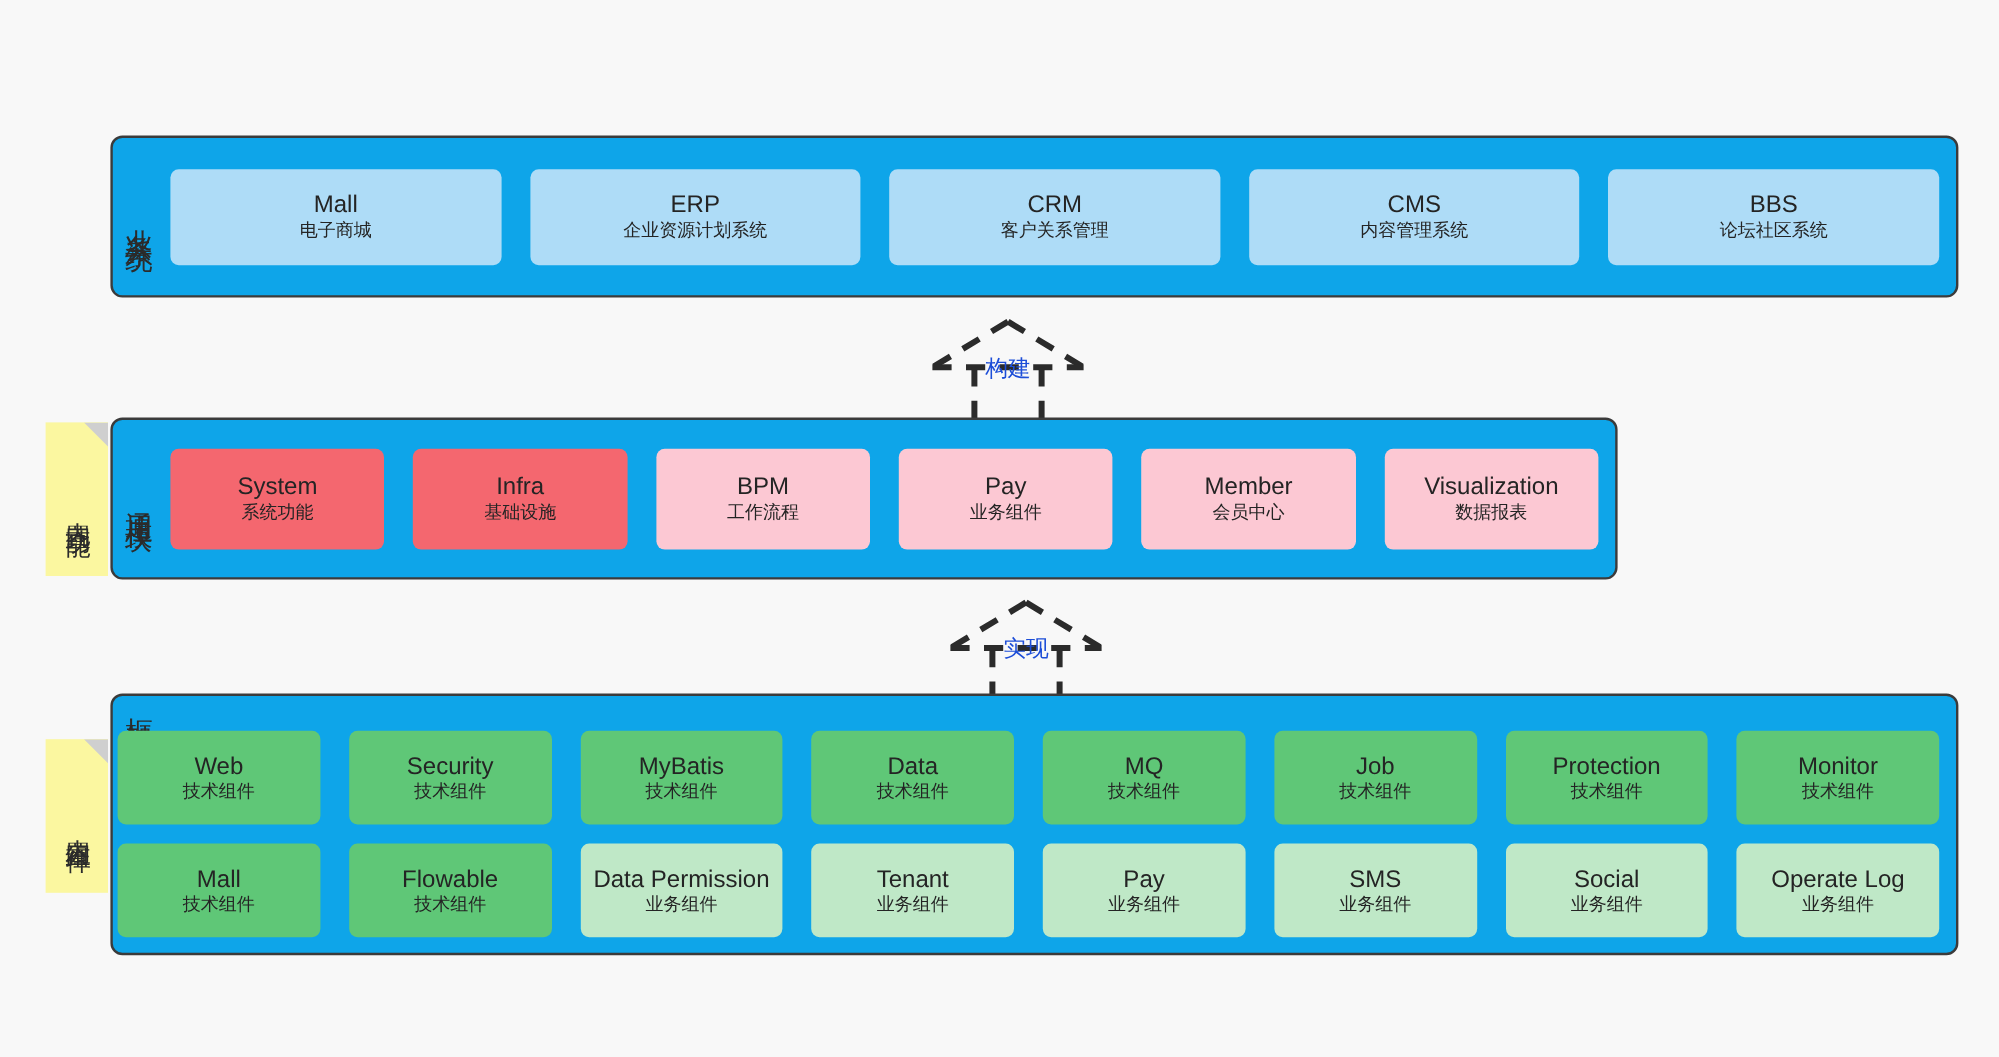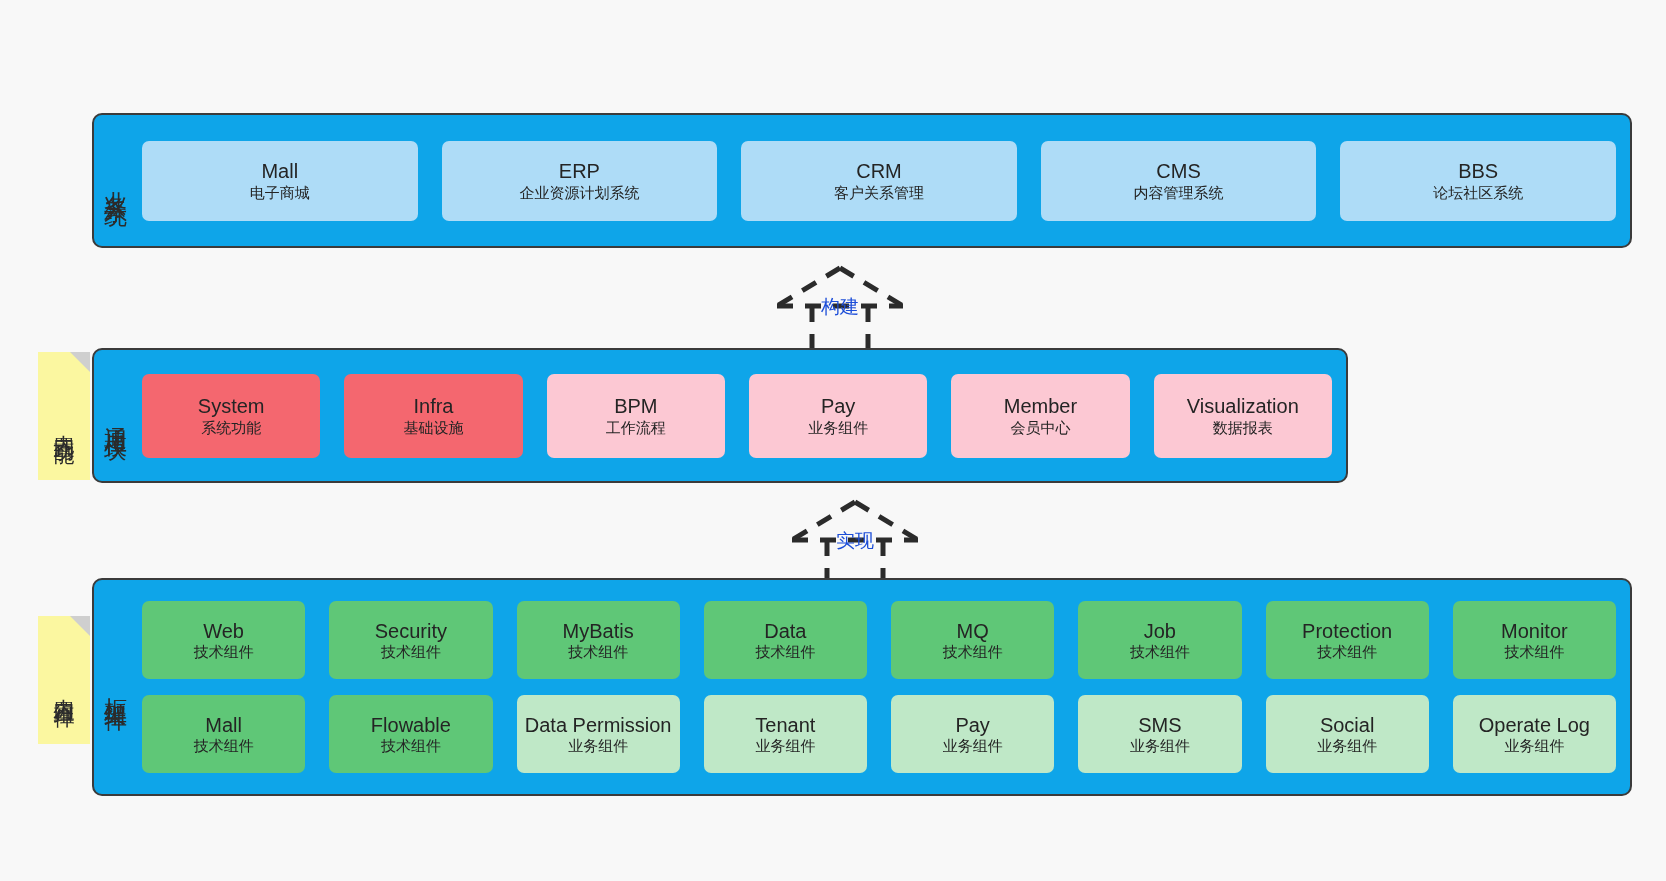--- a/index.html
+++ b/index.html
@@ -215,21 +215,21 @@
     <path d="M 113 48 L 113 100" fill="none" stroke="#2b2b2b" stroke-width="5" stroke-dasharray="16 12"></path>
     <path d="M 57 97 L 113 97" fill="none" stroke="#2b2b2b" stroke-width="5" stroke-dasharray="16 12"></path>
   </svg>
   <span class="connector-label" style="bottom:38px;">实现</span>
 </div>
 
 <div class="note" style="left:38px; top:616px; height:128px;">
   <span>内置组件</span>
 </div>
 
-<div class="layer" id="layer-framework" style="left:92px; top:578px; width:1540px; height:218px;">
+<div class="layer" id="layer-framework" style="left:92px; top:578px; width:1540px; height:218px;flex-direction:column;">
   <div class="layer-title">框架组件</div>
   <div class="layer-body">
     <div class="row" id="fw-row1">
         <div class="card h-comp c-green">
           <div class="t1">Web</div>
           <div class="t2">技术组件</div>
         </div>
         <div class="card h-comp c-green">
           <div class="t1">Security</div>
           <div class="t2">技术组件</div>

